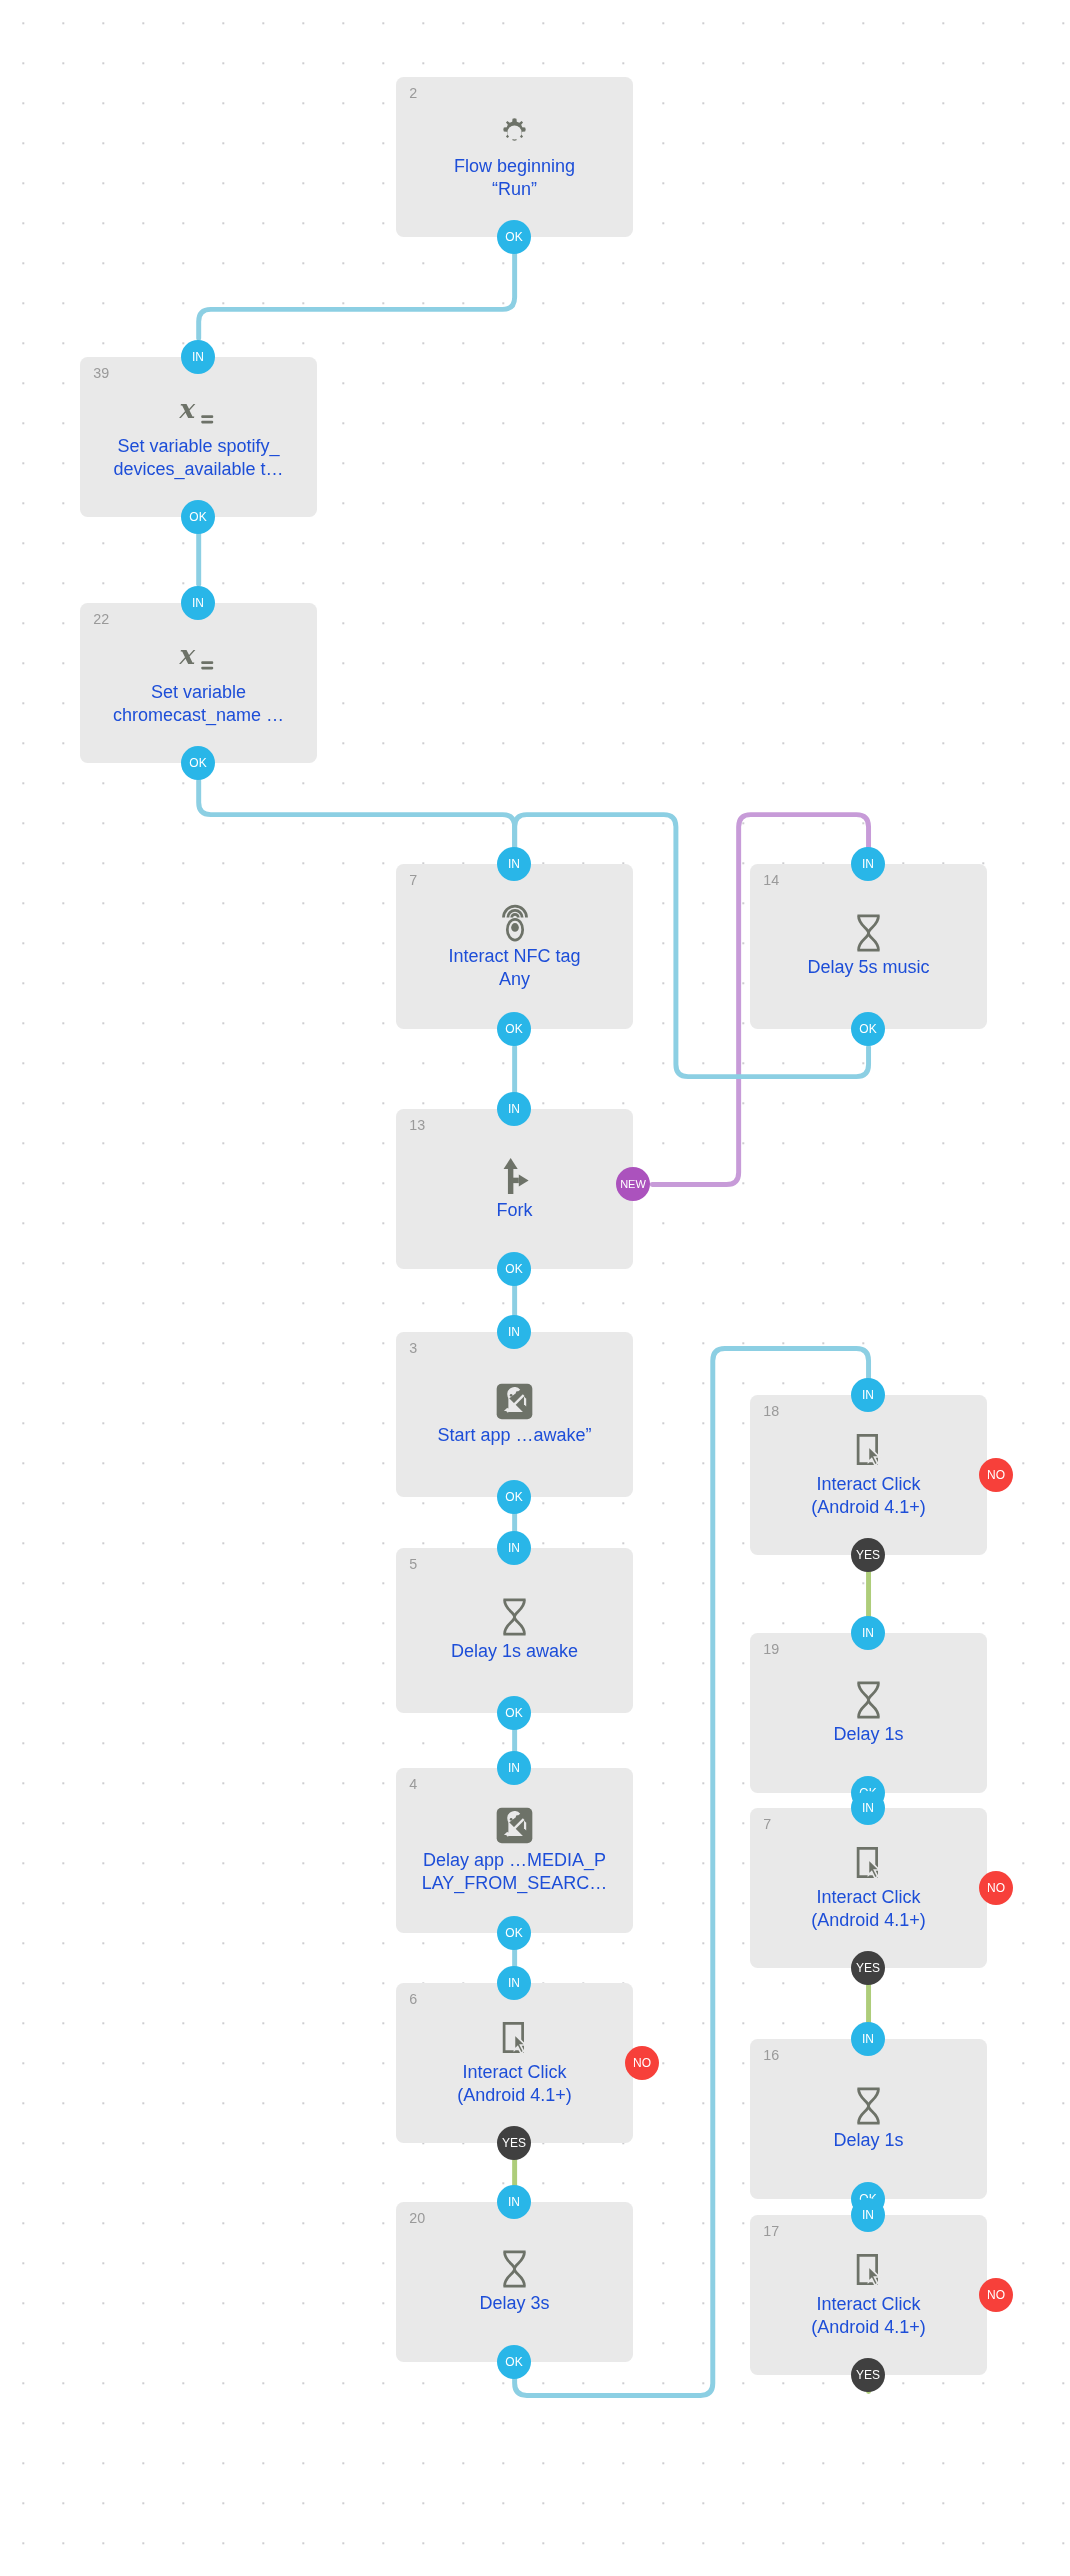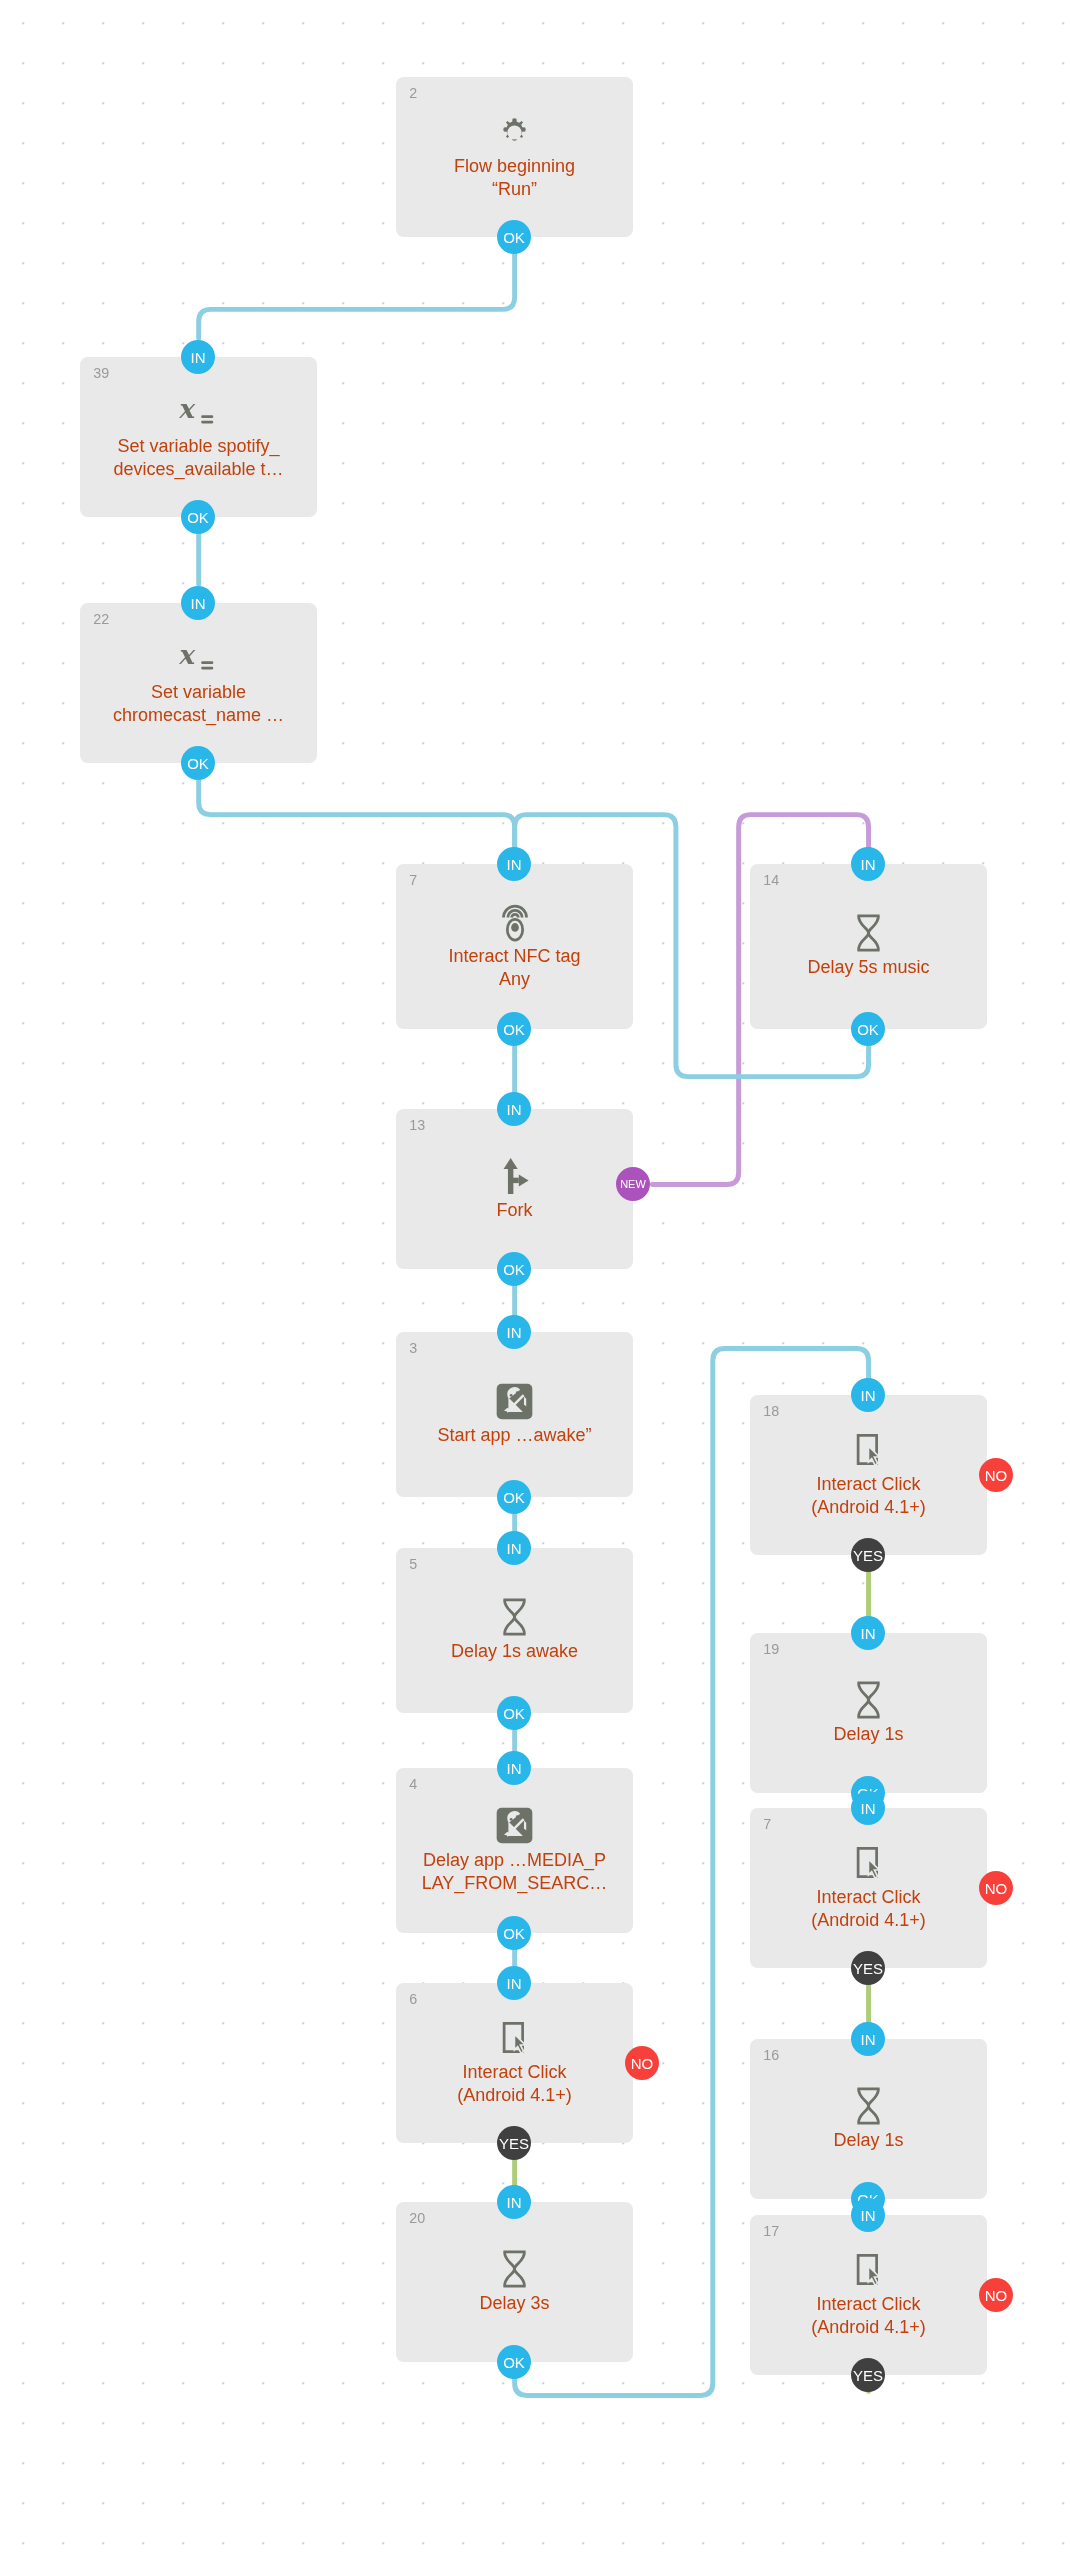--- a/index.html
+++ b/index.html
@@ -30,28 +30,28 @@
   .node .body{
     position:absolute;left:0;right:0;top:0;bottom:0;
     display:flex;flex-direction:column;
     align-items:center;justify-content:center;
   }
   .node .icon{
     height:39px;display:flex;align-items:center;justify-content:center;
     margin-bottom:3.3px;
   }
   .node .label{
-    font-size:18px;color:#c2410c;text-align:center;
+    font-size:18px;color:#1d4ed8;text-align:center;
     line-height:1.28;width:92%;
     white-space:pre-line;
   }
   .badge{
     position:absolute;
     display:flex;align-items:center;justify-content:center;
-    color:#ffffff;font-size:15px;font-weight:400;
+    color:#ffffff;font-size:12px;font-weight:400;
     border-radius:50%;
     z-index:6;
   }
   .badge.in,.badge.ok{background:#29b6e8;width:34px;height:34px;}
   .badge.yes{background:#404040;width:34px;height:34px;}
   .badge.no{background:#f7403a;width:34px;height:34px;}
   .badge.new{background:#ab52bd;width:34px;height:34px;font-size:11px;}
   svg.gl{display:block;}
 </style>
 </head>

